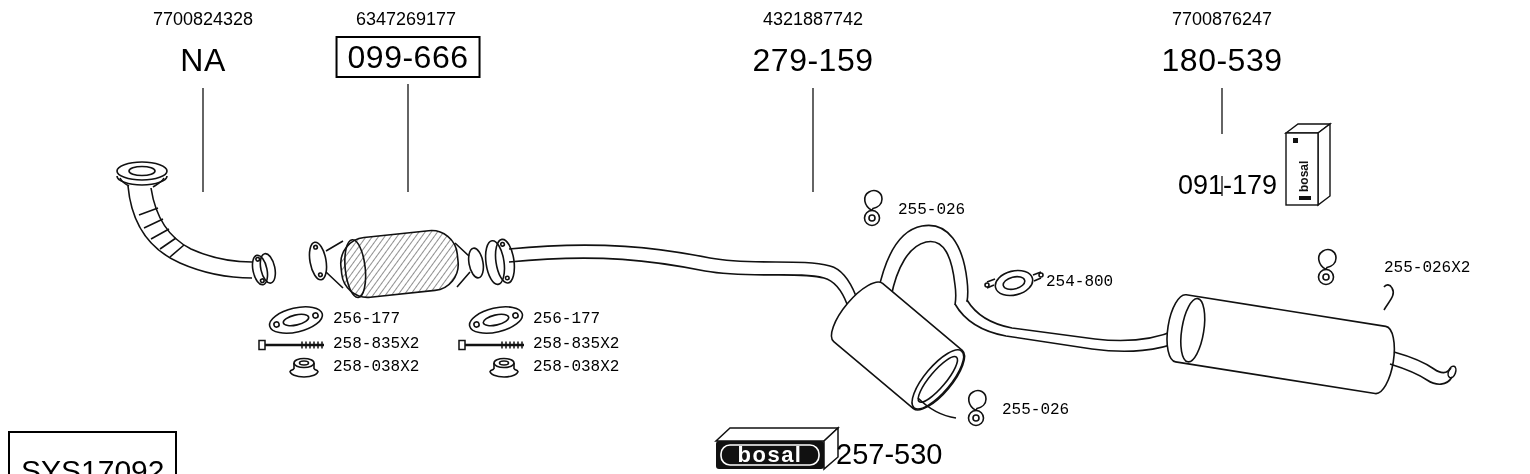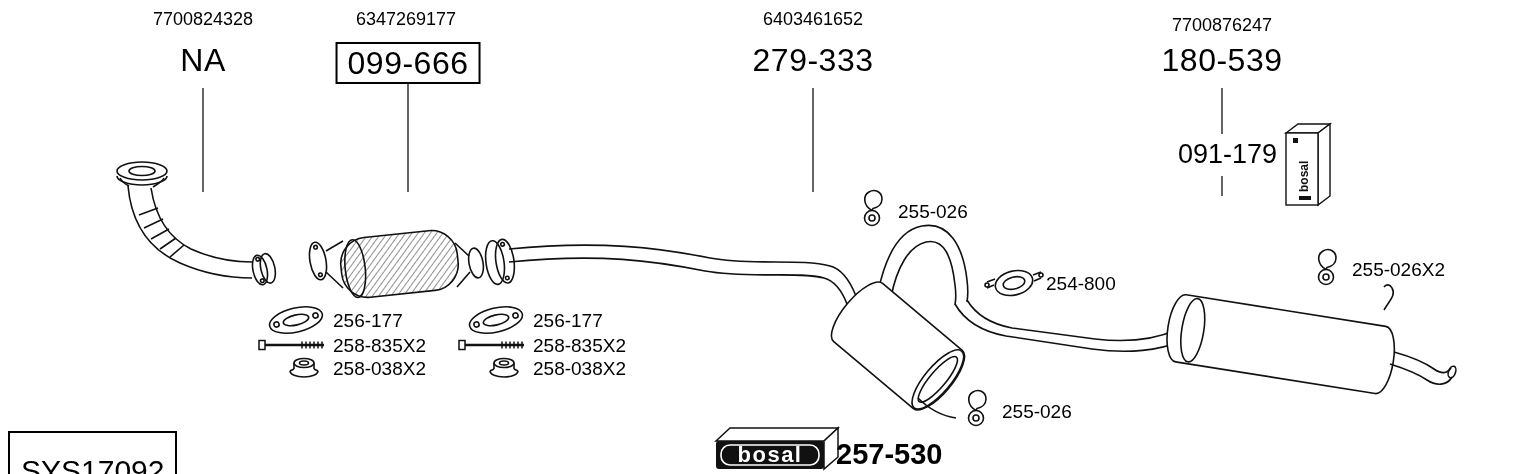--- a/index.html
+++ b/index.html
@@ -7,23 +7,23 @@
   .canvas {
     position: relative; width: 1530px; height: 474px;
     background: #fff; color: #000; overflow: hidden;
     font-family: "Liberation Sans", sans-serif;
   }
   .art { position: absolute; left: 0; top: 0; }
   .txt { position: absolute; white-space: nowrap; line-height: 1; }
   .oem  { font-size: 18px; transform: translateX(-50%); }
   .part { font-size: 32px; transform: translateX(-50%); letter-spacing: .5px; text-align: right; }
   .boxed { border: 2px solid #000; padding: 3px 10px; }
-  .mid  { font-size: 27px; }
-  .callout { font-size: 19px; }
-  .kit  { font-size: 29px; font-weight: bold; }
+  .mid  { font-size: 27px; margin-top: 31px; }
+  .callout { font-size: 16px; font-family: Liberation Mono, monospace; }
+  .kit  { font-size: 29px; }
   .code-box {
     position: absolute; border: 2px solid #000;
     font-size: 30px; padding: 21px 11px; white-space: nowrap; line-height: 1.1;
   }
 </style>
 </head>
 <body>
 
 <div class="canvas">
 
@@ -172,33 +172,33 @@
       <polygon points="716,441 824,441 838,428 730,428" fill="#fff" stroke="#111" stroke-width="1.5"></polygon>
       <polygon points="824,441 838,428 838,457 824,469" fill="#fff" stroke="#111" stroke-width="1.5"></polygon>
       <rect x="716" y="441" width="108" height="28" rx="3" fill="#111"></rect>
       <rect x="721" y="445" width="98" height="20" rx="9" fill="none" stroke="#fff" stroke-width="1.6"></rect>
       <text x="770" y="462" text-anchor="middle" font-size="22" font-weight="bold" fill="#fff" letter-spacing="1.5" font-family="Liberation Sans, sans-serif">bosal</text>
     </g>
   </svg>
 
   <div class="txt oem" style="left:203px;top:10px">7700824328</div>
   <div class="txt oem" style="left:406px;top:10px">6347269177</div>
-  <div class="txt oem" style="left:813px;top:10px">6403461652</div>
-  <div class="txt oem" style="left:1222px;top:16px">7700876247</div>
+  <div class="txt oem" style="left:813px;top:10px">4321887742</div>
+  <div class="txt oem" style="left:1222px;top:10px">7700876247</div>
 
   <div class="txt part" style="left:203px;top:44px">NA</div>
-  <div class="txt part boxed" style="left:408px;top:42px">099-666</div>
-  <div class="txt part" style="left:813px;top:44px">279-333</div>
+  <div class="txt part boxed" style="left:408px;top:36px">099-666</div>
+  <div class="txt part" style="left:813px;top:44px">279-159</div>
   <div class="txt part" style="left:1222px;top:44px">180-539</div>
 
   <div class="txt mid" style="right:253px;top:141px">091-179</div>
 
   <div class="txt callout" style="left:898px;top:202px">255-026</div>
   <div class="txt callout" style="left:1046px;top:274px">254-800</div>
-  <div class="txt callout" style="left:1352px;top:260px">255-026X2</div>
+  <div class="txt callout" style="left:1384px;top:260px">255-026X2</div>
   <div class="txt callout" style="left:1002px;top:402px">255-026</div>
 
   <div class="txt callout" style="left:333px;top:311px">256-177</div>
   <div class="txt callout" style="left:333px;top:336px">258-835X2</div>
   <div class="txt callout" style="left:333px;top:359px">258-038X2</div>
 
   <div class="txt callout" style="left:533px;top:311px">256-177</div>
   <div class="txt callout" style="left:533px;top:336px">258-835X2</div>
   <div class="txt callout" style="left:533px;top:359px">258-038X2</div>
 

